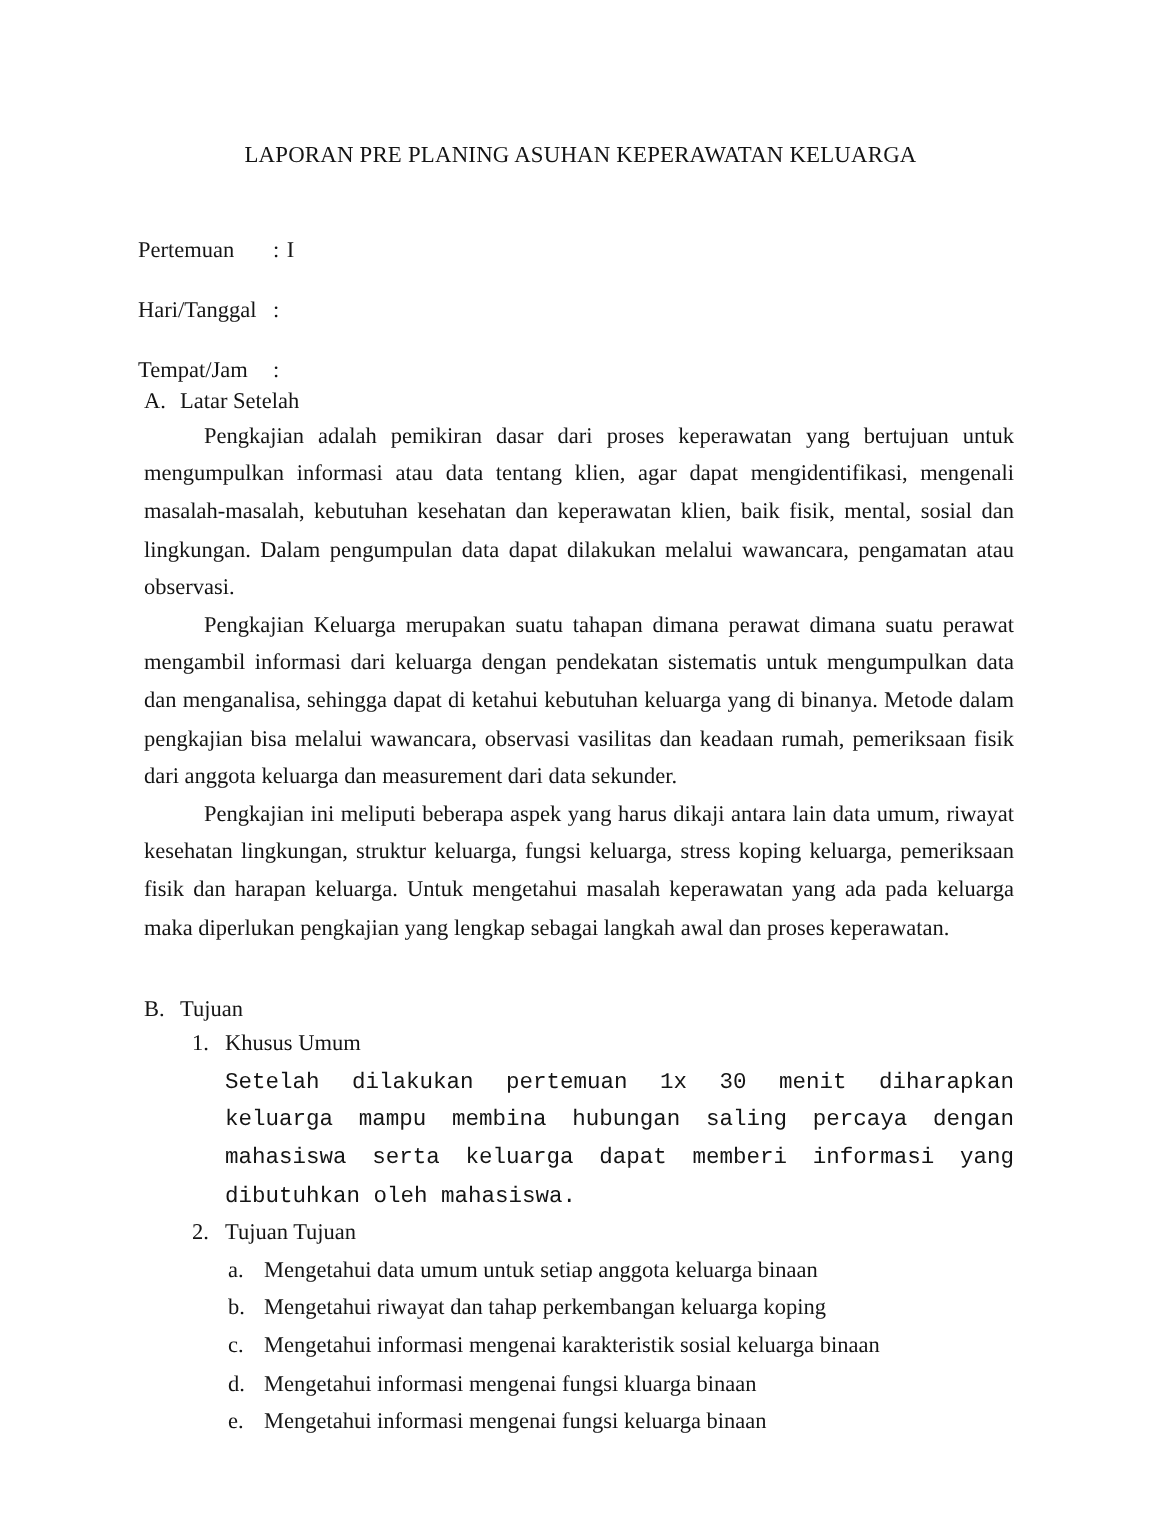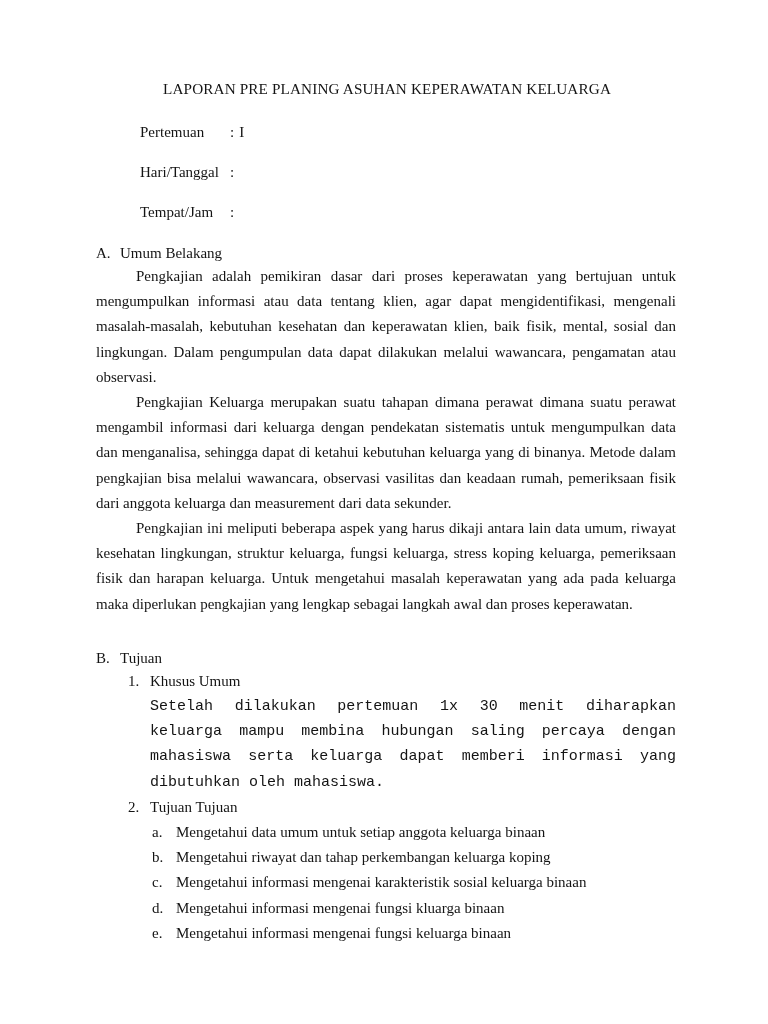--- a/index.html
+++ b/index.html
@@ -23,21 +23,21 @@
     width: 768px;
     height: 1024px;
     background: #ffffff;
     box-sizing: border-box;
   }
 
   
   .content {
     position: absolute;
     left: 92px;
-    top: 78px;
+    top: 93px;
     width: 584px;   
   }
 
   
   .doc-title {
     text-align: center;
     font-size: 15.2px;
     line-height: 22px;
     letter-spacing: 0.15px;
     margin: 0 0 0 0;
@@ -46,25 +46,24 @@
     white-space: nowrap;
   }
 
   
   .meta-block {
     margin-top: 22px;
   }
 
   .meta-row {
     display: flex;
-    align-items: flex-start;
+    align-items: flex-end;
     font-size: 15px;
     line-height: 20px;
     height: 40px;
-    margin-left: 48px;
   }
 
   .meta-label {
     display: inline-block;
     width: 90px;
     flex: 0 0 90px;
     white-space: nowrap;
   }
 
   .meta-sep {
@@ -211,21 +210,21 @@
         <span class="meta-sep">:</span>
         <span class="meta-value"></span>
       </div>
 
     </div>
 
     <div class="section">
 
       <div class="section-heading">
         <span class="section-marker">A.</span>
-        <span class="section-title">Umum Belakang</span>
+        <span class="section-title">Latar Setelah</span>
       </div>
 
       <div class="para-block">
         <p class="para">Pengkajian adalah pemikiran dasar dari proses keperawatan yang bertujuan untuk mengumpulkan informasi atau data tentang klien, agar dapat mengidentifikasi, mengenali masalah-masalah, kebutuhan kesehatan dan keperawatan klien, baik fisik, mental, sosial dan lingkungan. Dalam pengumpulan data dapat dilakukan melalui wawancara, pengamatan atau observasi.</p>
         <p class="para">Pengkajian Keluarga merupakan suatu tahapan dimana perawat dimana suatu perawat mengambil informasi dari keluarga dengan pendekatan sistematis untuk mengumpulkan data dan menganalisa, sehingga dapat di ketahui kebutuhan keluarga yang di binanya. Metode dalam pengkajian bisa melalui wawancara, observasi vasilitas dan keadaan rumah, pemeriksaan fisik dari anggota keluarga dan measurement dari data sekunder.</p>
         <p class="para">Pengkajian ini meliputi beberapa aspek yang harus dikaji antara lain data umum, riwayat kesehatan lingkungan, struktur keluarga, fungsi keluarga, stress koping keluarga, pemeriksaan fisik dan harapan keluarga. Untuk mengetahui masalah keperawatan yang ada pada keluarga maka diperlukan pengkajian yang lengkap sebagai langkah awal dan proses keperawatan.</p>
       </div>
 
     </div>
 

